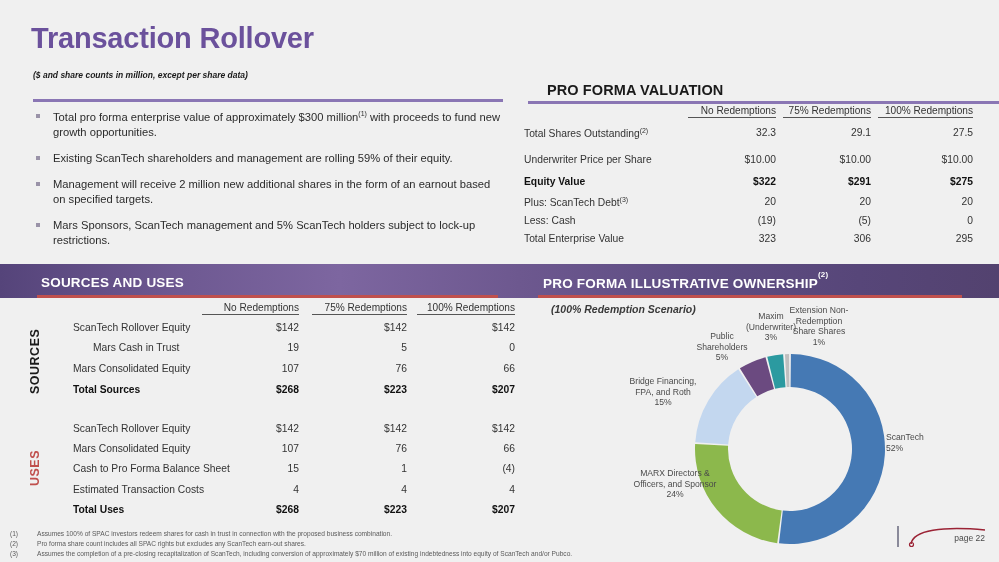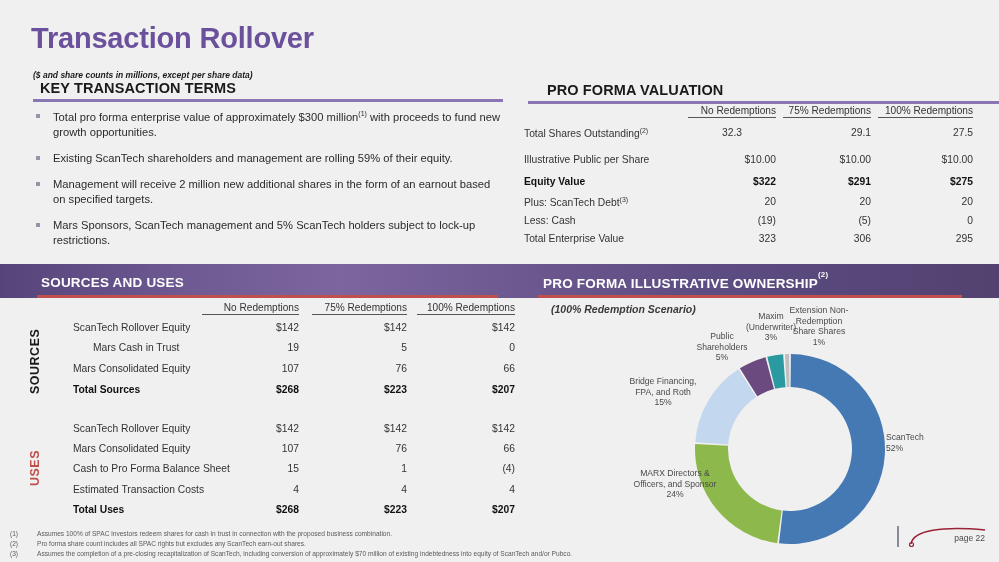--- a/index.html
+++ b/index.html
@@ -98,22 +98,21 @@
     position:absolute;right:4px;top:9px;font-size:8.5px;color:#4a4a4a;
   }
 </style>
 </head>
 <body>
 
 <div class="slide">
 
   <div class="slide-title">Transaction Rollover</div>
 
-  <div class="sec-note" style="left:33px;top:70px;">($ and share counts in millions, except per share data)</div>
-  <div class="sec-head-dark" style="left:40px;top:80px;">KEY TRANSACTION TERMS</div>
+  <div class="sec-note" style="left:33px;top:70px;">($ and share counts in million, except per share data)</div>
   <div class="rule-purple" style="left:33px;top:99px;width:470px;"></div>
 
   <div class="bullets">
     <div class="bullet">
       <span class="bsq"></span>
       <span>Total pro forma enterprise value of approximately $300 million<sup>(1)</sup> with proceeds to fund new growth opportunities.</span>
     </div>
     <div class="bullet">
       <span class="bsq"></span>
       <span>Existing ScanTech shareholders and management are rolling 59% of their equity.</span>
@@ -130,25 +129,25 @@
 
   <div class="sec-head-dark" style="left:547px;top:82px;">PRO FORMA VALUATION</div>
   <div class="rule-purple" style="left:528px;top:101px;width:471px;"></div>
 
   <div class="tbl">
     <div class="colhdr" style="left:688px;top:105px;width:88px;">No Redemptions</div>
     <div class="colhdr" style="left:783px;top:105px;width:88px;">75% Redemptions</div>
     <div class="colhdr" style="left:878px;top:105px;width:95px;">100% Redemptions</div>
 
     <div class="rlabel" style="left:524px;top:127px;">Total Shares Outstanding<sup>(2)</sup></div>
-    <div class="rval" style="left:688px;top:127px;width:88px;text-align:center;">32.3</div>
+    <div class="rval" style="left:688px;top:127px;width:88px;">32.3</div>
     <div class="rval" style="left:783px;top:127px;width:88px;">29.1</div>
     <div class="rval" style="left:878px;top:127px;width:95px;">27.5</div>
 
-    <div class="rlabel" style="left:524px;top:154px;">Illustrative Public per Share</div>
+    <div class="rlabel" style="left:524px;top:154px;">Underwriter Price per Share</div>
     <div class="rval" style="left:688px;top:154px;width:88px;">$10.00</div>
     <div class="rval" style="left:783px;top:154px;width:88px;">$10.00</div>
     <div class="rval" style="left:878px;top:154px;width:95px;">$10.00</div>
 
     <div class="rlabel bold" style="left:524px;top:176px;">Equity Value</div>
     <div class="rval bold" style="left:688px;top:176px;width:88px;">$322</div>
     <div class="rval bold" style="left:783px;top:176px;width:88px;">$291</div>
     <div class="rval bold" style="left:878px;top:176px;width:95px;">$275</div>
 
     <div class="rlabel" style="left:524px;top:196px;">Plus: ScanTech Debt<sup>(3)</sup></div>

